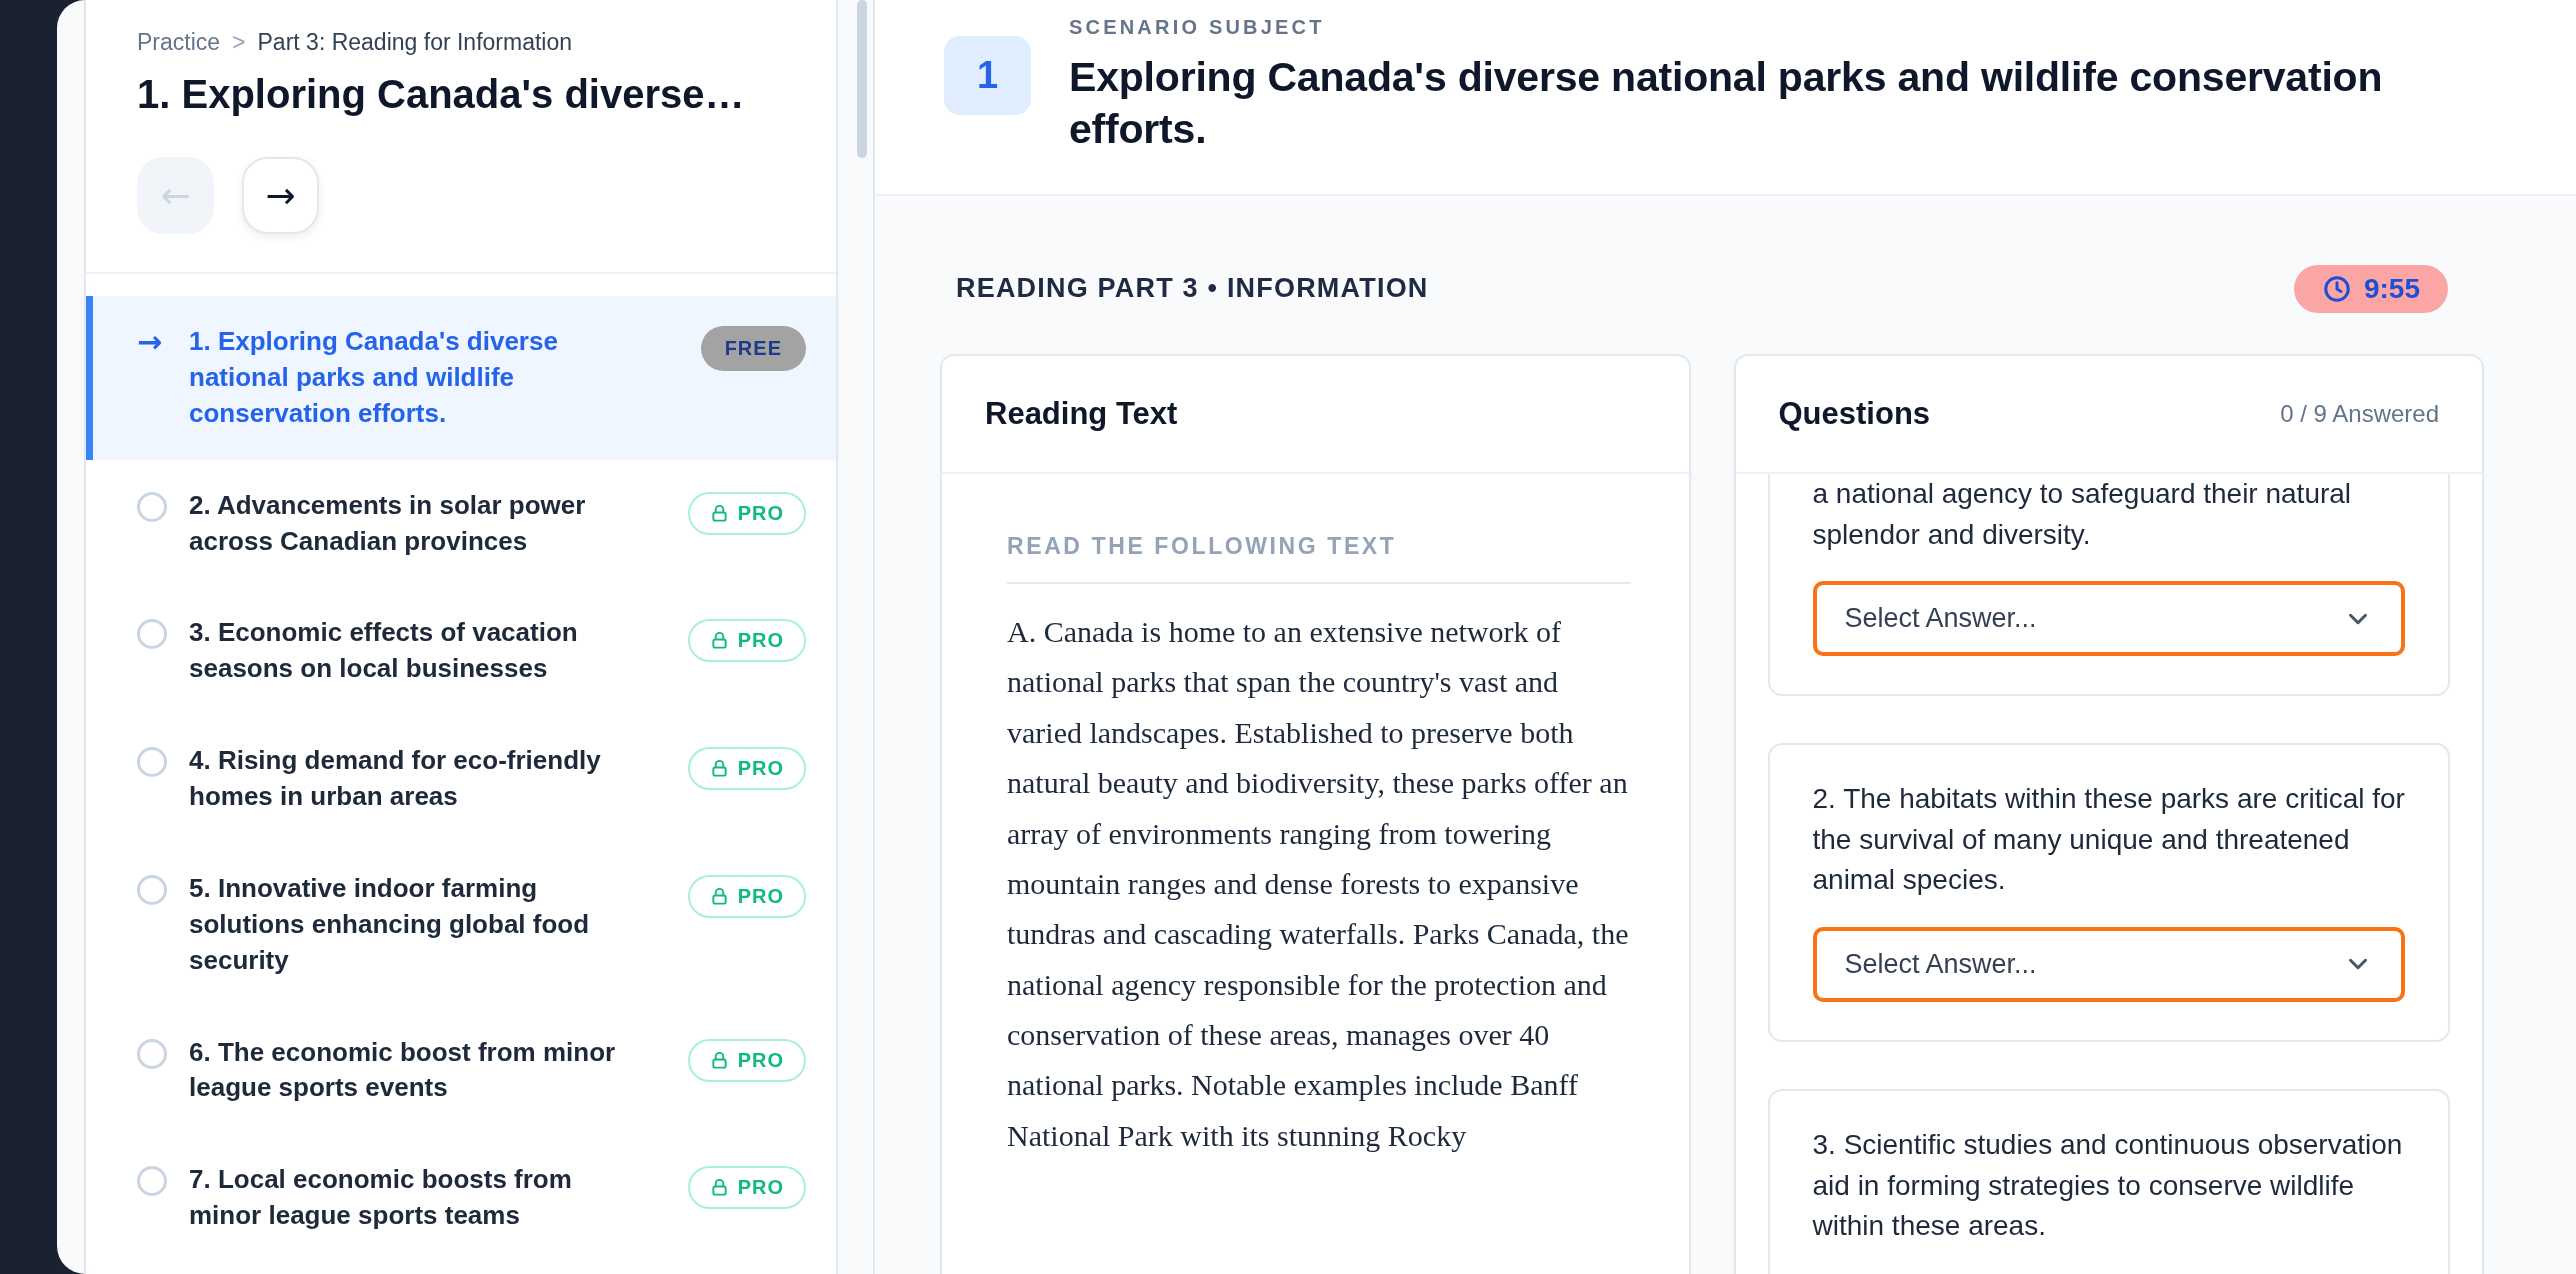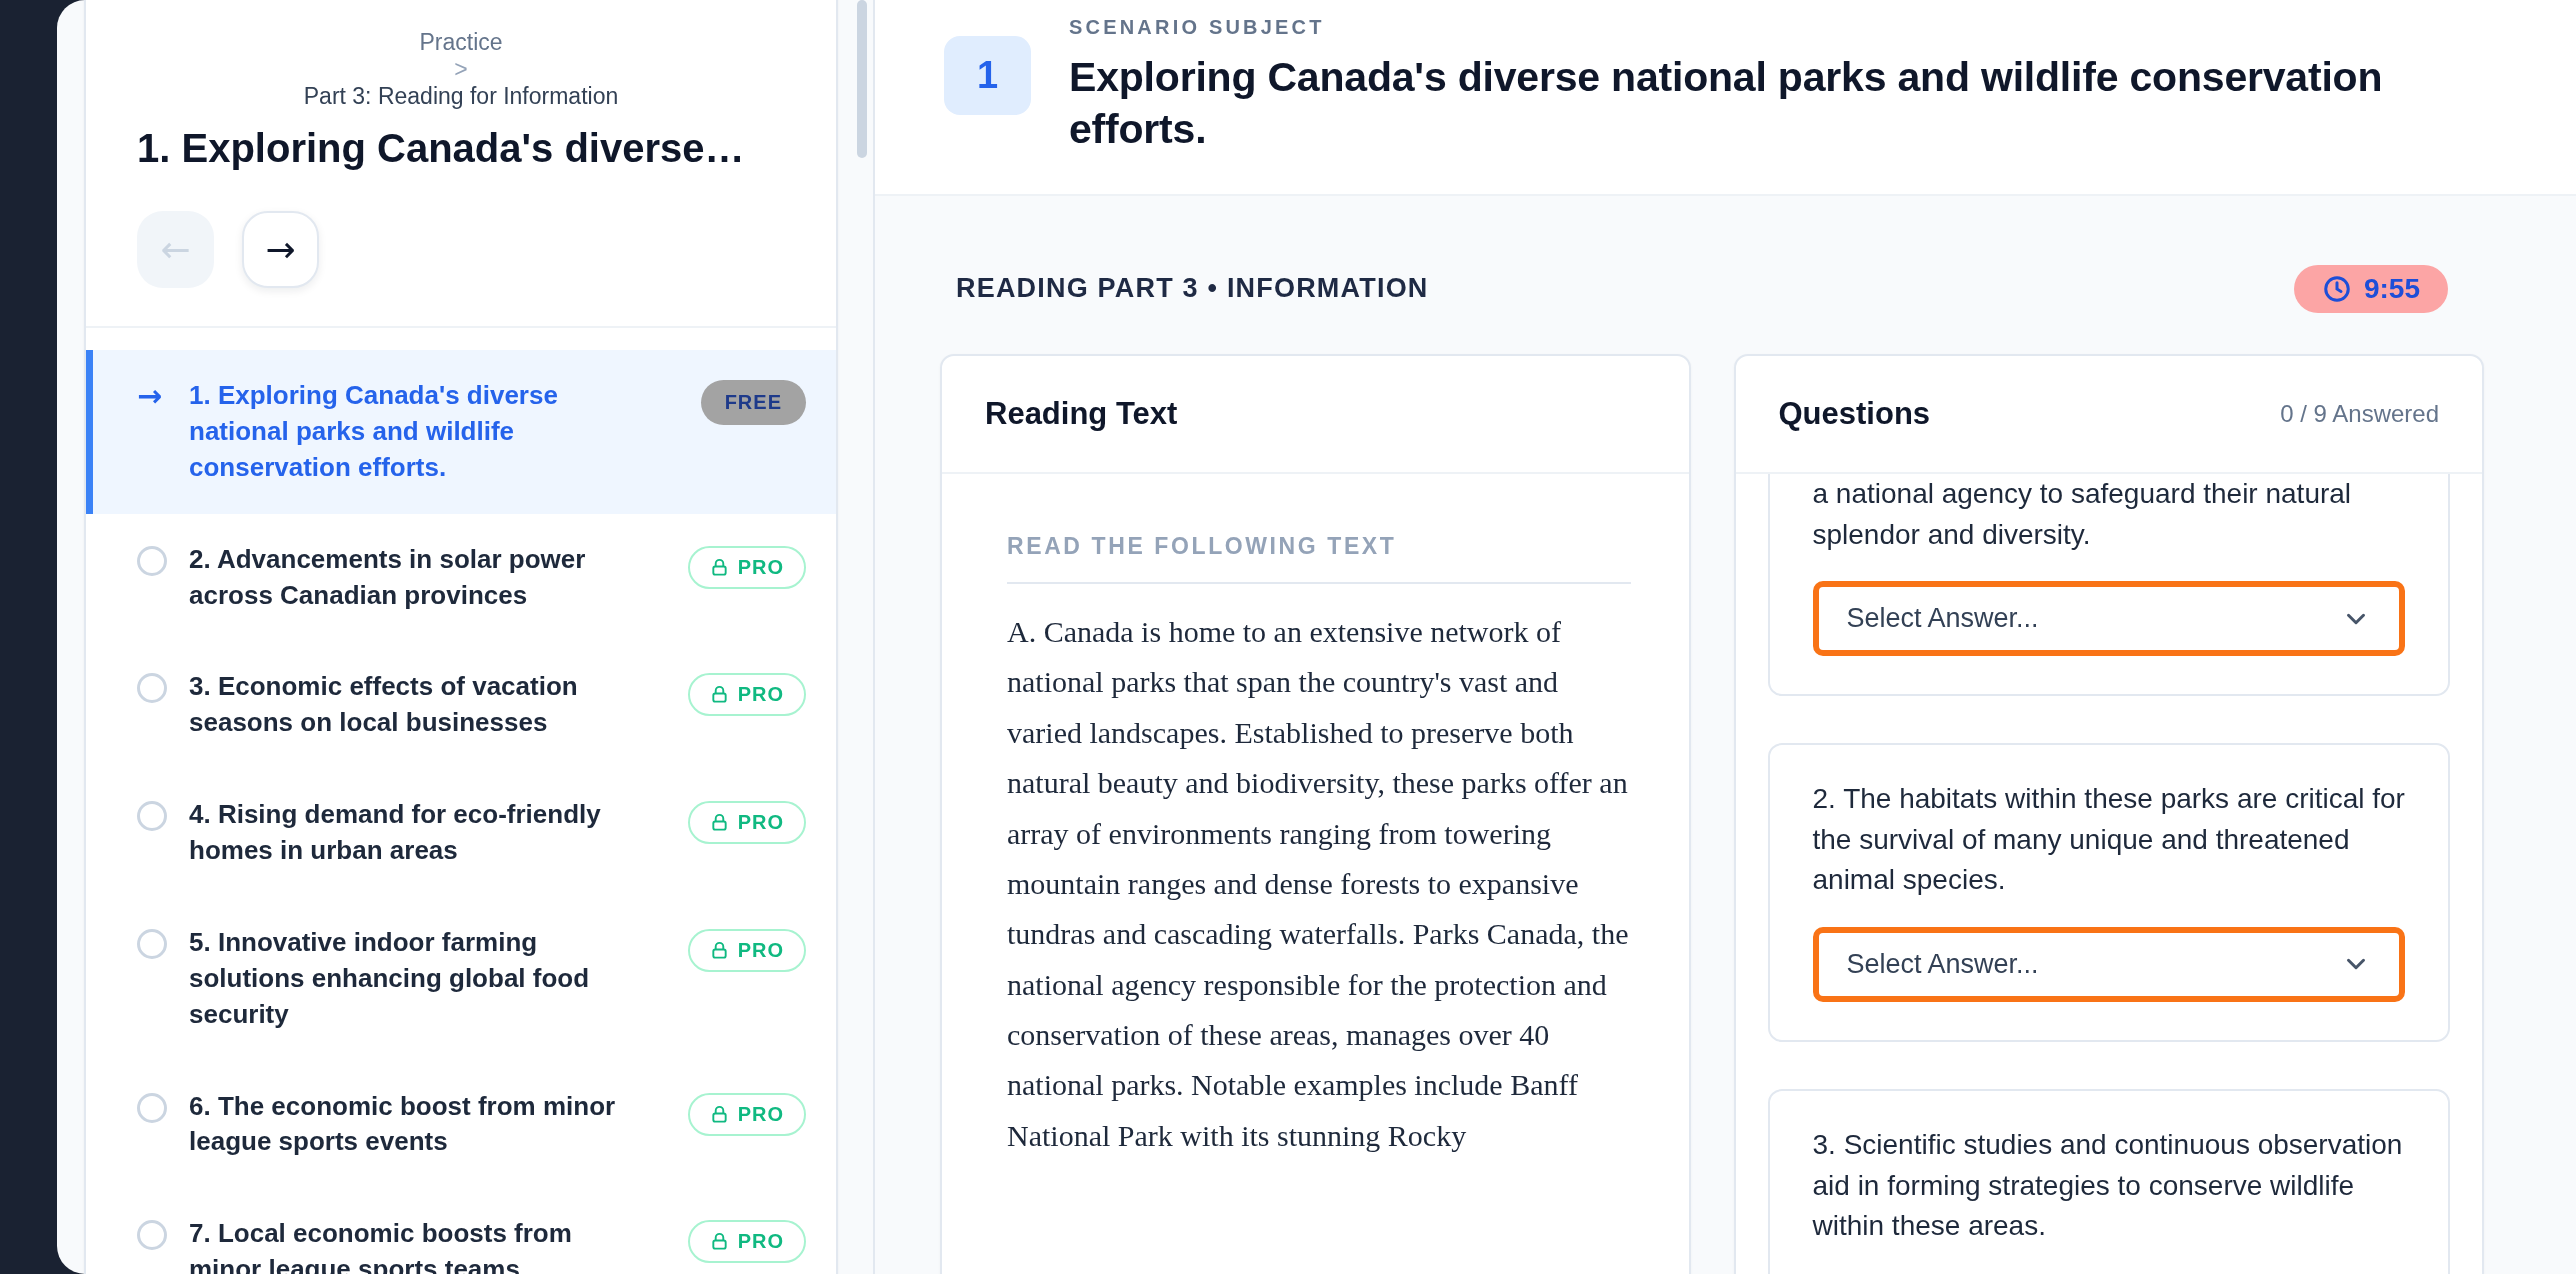--- a/index.html
+++ b/index.html
@@ -17,21 +17,21 @@
   }
 
   
   .sidebar-region { width: 816px; flex: none; position: relative; }
   .sidebar-card {
     position: absolute; top: -28px; left: 27px; width: 754px; height: 1462px;
     background: #fff; border: 2px solid #e2e8f0; border-radius: 18px;
     overflow: hidden; box-shadow: 0 1px 3px rgba(15,23,42,.05);
   }
   .sc-head { padding: 55px 51px 38px; border-bottom: 2px solid #eef2f6; }
-  .breadcrumb { display: flex; font-size: 23px; align-items: center; flex-direction: column; }
+  .breadcrumb { display: flex; gap: 12px; font-size: 23px; align-items: center; }
   .crumb-root { color: #64748b; }
   .crumb-sep { color: #94a3b8; }
   .crumb-current { color: #334155; }
   .sidebar-title {
     margin-top: 16px; font-size: 40px; font-weight: 700; color: #0f172a;
     white-space: nowrap; overflow: hidden; max-width: 652px;
   }
   .nav-btns { margin-top: 40px; display: flex; gap: 28px; }
   .nav-btn {
     width: 77px; height: 77px; border-radius: 26px;
@@ -140,21 +140,21 @@
 
   .questions-body { padding: 0 32px 32px; height: 988px; }
   .q-card {
     border: 2px solid #e2e8f0; border-radius: 14px;
     padding: 34px 43px 38px; margin-bottom: 47px; background: #fff;
   }
   .q-card.clipped { border-top: none; border-radius: 0 0 14px 14px; padding-top: 0; }
   .q-text { font-size: 28px; line-height: 1.45; color: #1e293b; }
   .answer-select {
     margin-top: 26px; height: 75px; background: #fff;
-    border: 6px solid #f97316; border-radius: 10px;
+    border: 4px solid #f97316; border-radius: 10px;
     display: flex; align-items: center; justify-content: space-between;
     padding: 0 28px; font-size: 27px; color: #334155; cursor: pointer;
   }
   .icon-svg { display: block; }
 </style>
 </head>
 <body>
 
 <div class="app">
   <div class="rail"></div>

